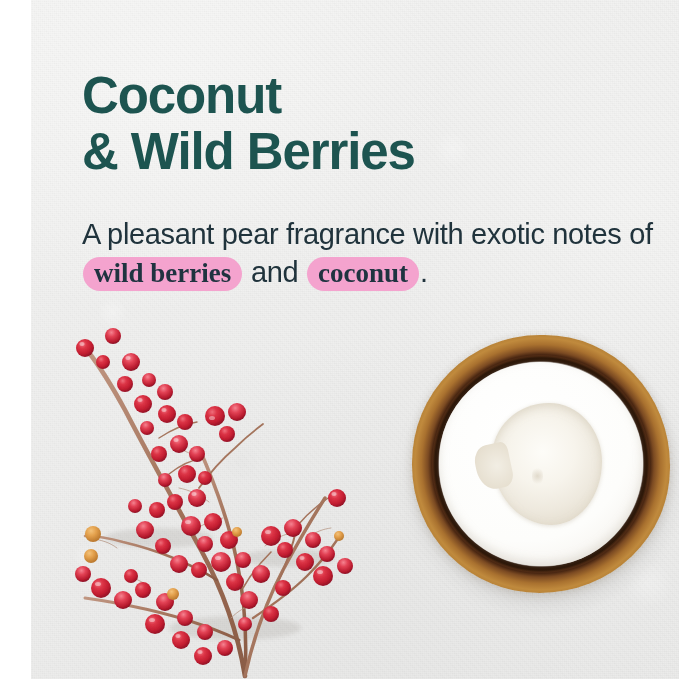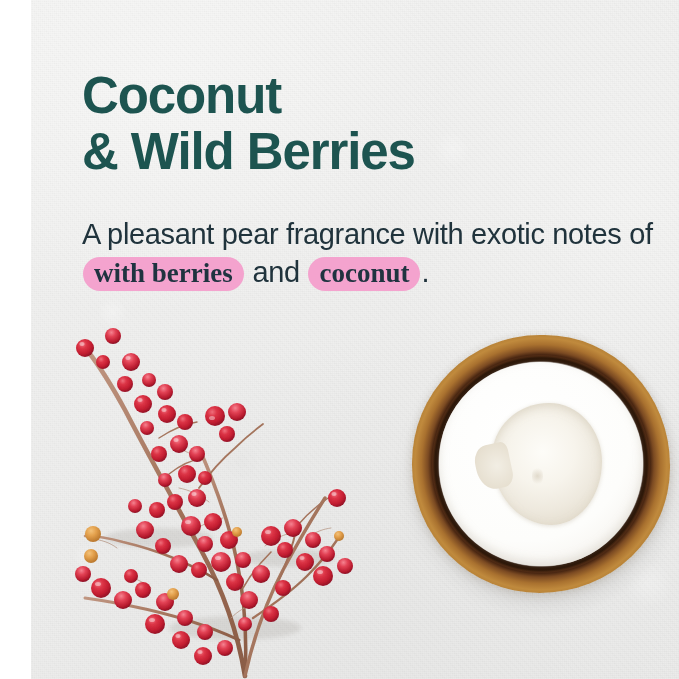--- a/index.html
+++ b/index.html
@@ -221,21 +221,21 @@
 <div id="canvas">
 
   <div class="bg-base"></div>
   <div class="bg-grain"></div>
   <div class="bg-mottle"></div>
 
   <h1 class="headline">Coconut
 &amp; Wild Berries</h1>
 
   <p class="subtitle">
-    <span>A pleasant pear fragrance with exotic notes of </span><span class="hl">with berries</span><span> and </span><span class="hl">coconut</span><span>.</span>
+    <span>A pleasant pear fragrance with exotic notes of </span><span class="hl">wild berries</span><span> and </span><span class="hl">coconut</span><span>.</span>
   </p>
 
   <div class="photos">
 
     <div class="branch">
       <svg viewBox="0 0 340 391" xmlns="http://www.w3.org/2000/svg" aria-hidden="true">
         <defs>
           <radialGradient id="berryG" cx="36%" cy="30%" r="72%">
             <stop offset="0%" stop-color="#ef6f7c"></stop>
             <stop offset="32%" stop-color="#dc3446"></stop>

